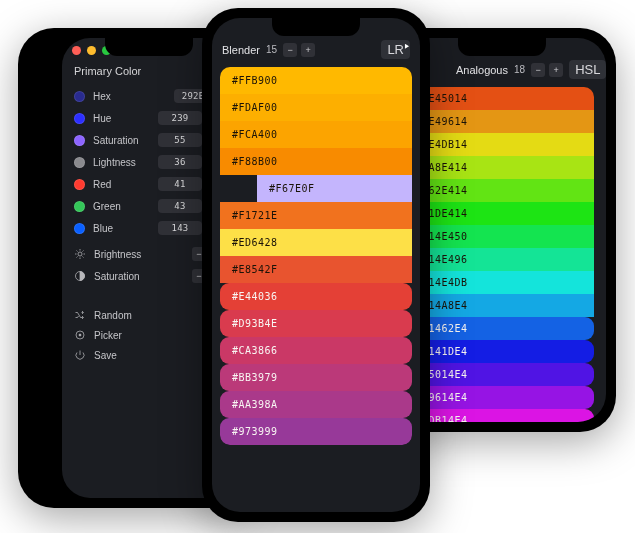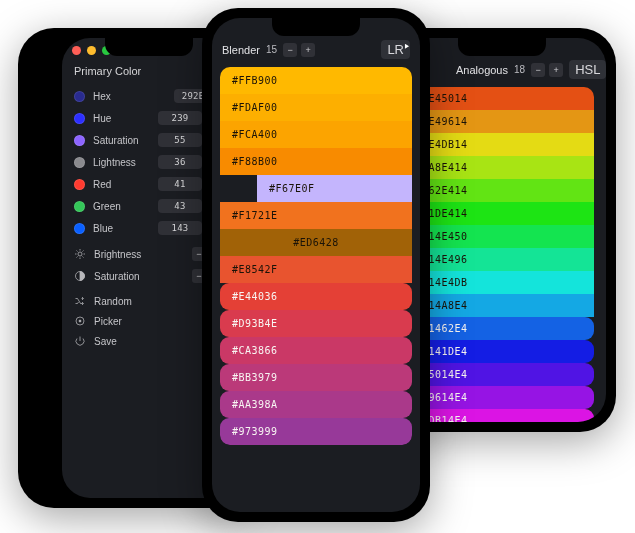--- a/index.html
+++ b/index.html
@@ -142,21 +142,21 @@
                 <path d="M12 3a9 9 0 0 1 0 18z" fill="currentColor"></path>
               </svg>
             </span>
             <span class="row-label">Saturation</span>
             <div class="pm">
               <div class="mini">−</div>
               <div class="mini">+</div>
             </div>
           </div>
         </div>
-      <div id="left-actions" style="margin-top:4px;">
+      <div id="left-actions" style="margin-top:18px;">
           <div class="row" style="cursor: pointer;">
             <span class="ic">
               <svg viewBox="0 0 24 24">
                 <path d="M3 7h4l6 10h5"></path>
                 <path d="M3 17h4l2-3"></path>
                 <path d="M15 7h3"></path>
                 <polyline points="16 4 19 7 16 10"></polyline>
                 <polyline points="16 14 19 17 16 20"></polyline>
               </svg>
             </span>
@@ -247,21 +247,21 @@
           </div>
         </div>
       </div>
       <div class="swatch-list" id="center-list">
           <div class="swatch" style="background: rgb(255, 185, 0); position: relative;">#FFB900</div>
           <div class="swatch" style="background: rgb(253, 175, 0); position: relative;">#FDAF00</div>
           <div class="swatch" style="background: rgb(252, 164, 0); position: relative;">#FCA400</div>
           <div class="swatch" style="background: rgb(248, 139, 0); position: relative;">#F88B00</div>
           <div class="swatch" style="background: #c4b5fd; position: relative; margin-left: 37px;">#F67E0F</div>
           <div class="swatch" style="background: rgb(241, 114, 30); position: relative;">#F1721E</div>
-          <div class="swatch" style="background: #a16207; position: relative; text-align: center;">#ED6428</div>
+          <div class="swatch" style="background: #fde047; position: relative;">#ED6428</div>
           <div class="swatch" style="background: rgb(232, 84, 47); position: relative;">#E8542F</div>
           <div class="swatch light-text" style="background: rgb(228, 64, 54); position: relative;">#E44036</div>
           <div class="swatch light-text" style="background: rgb(217, 59, 78); position: relative;">#D93B4E</div>
           <div class="swatch light-text" style="background: rgb(202, 56, 102); position: relative;">#CA3866</div>
           <div class="swatch light-text" style="background: rgb(187, 57, 121); position: relative;">#BB3979</div>
           <div class="swatch light-text" style="background: rgb(170, 57, 138); position: relative;">#AA398A</div>
           <div class="swatch light-text" style="background: rgb(151, 57, 153); position: relative;">#973999</div>
         </div>
     </div>
   </div>

